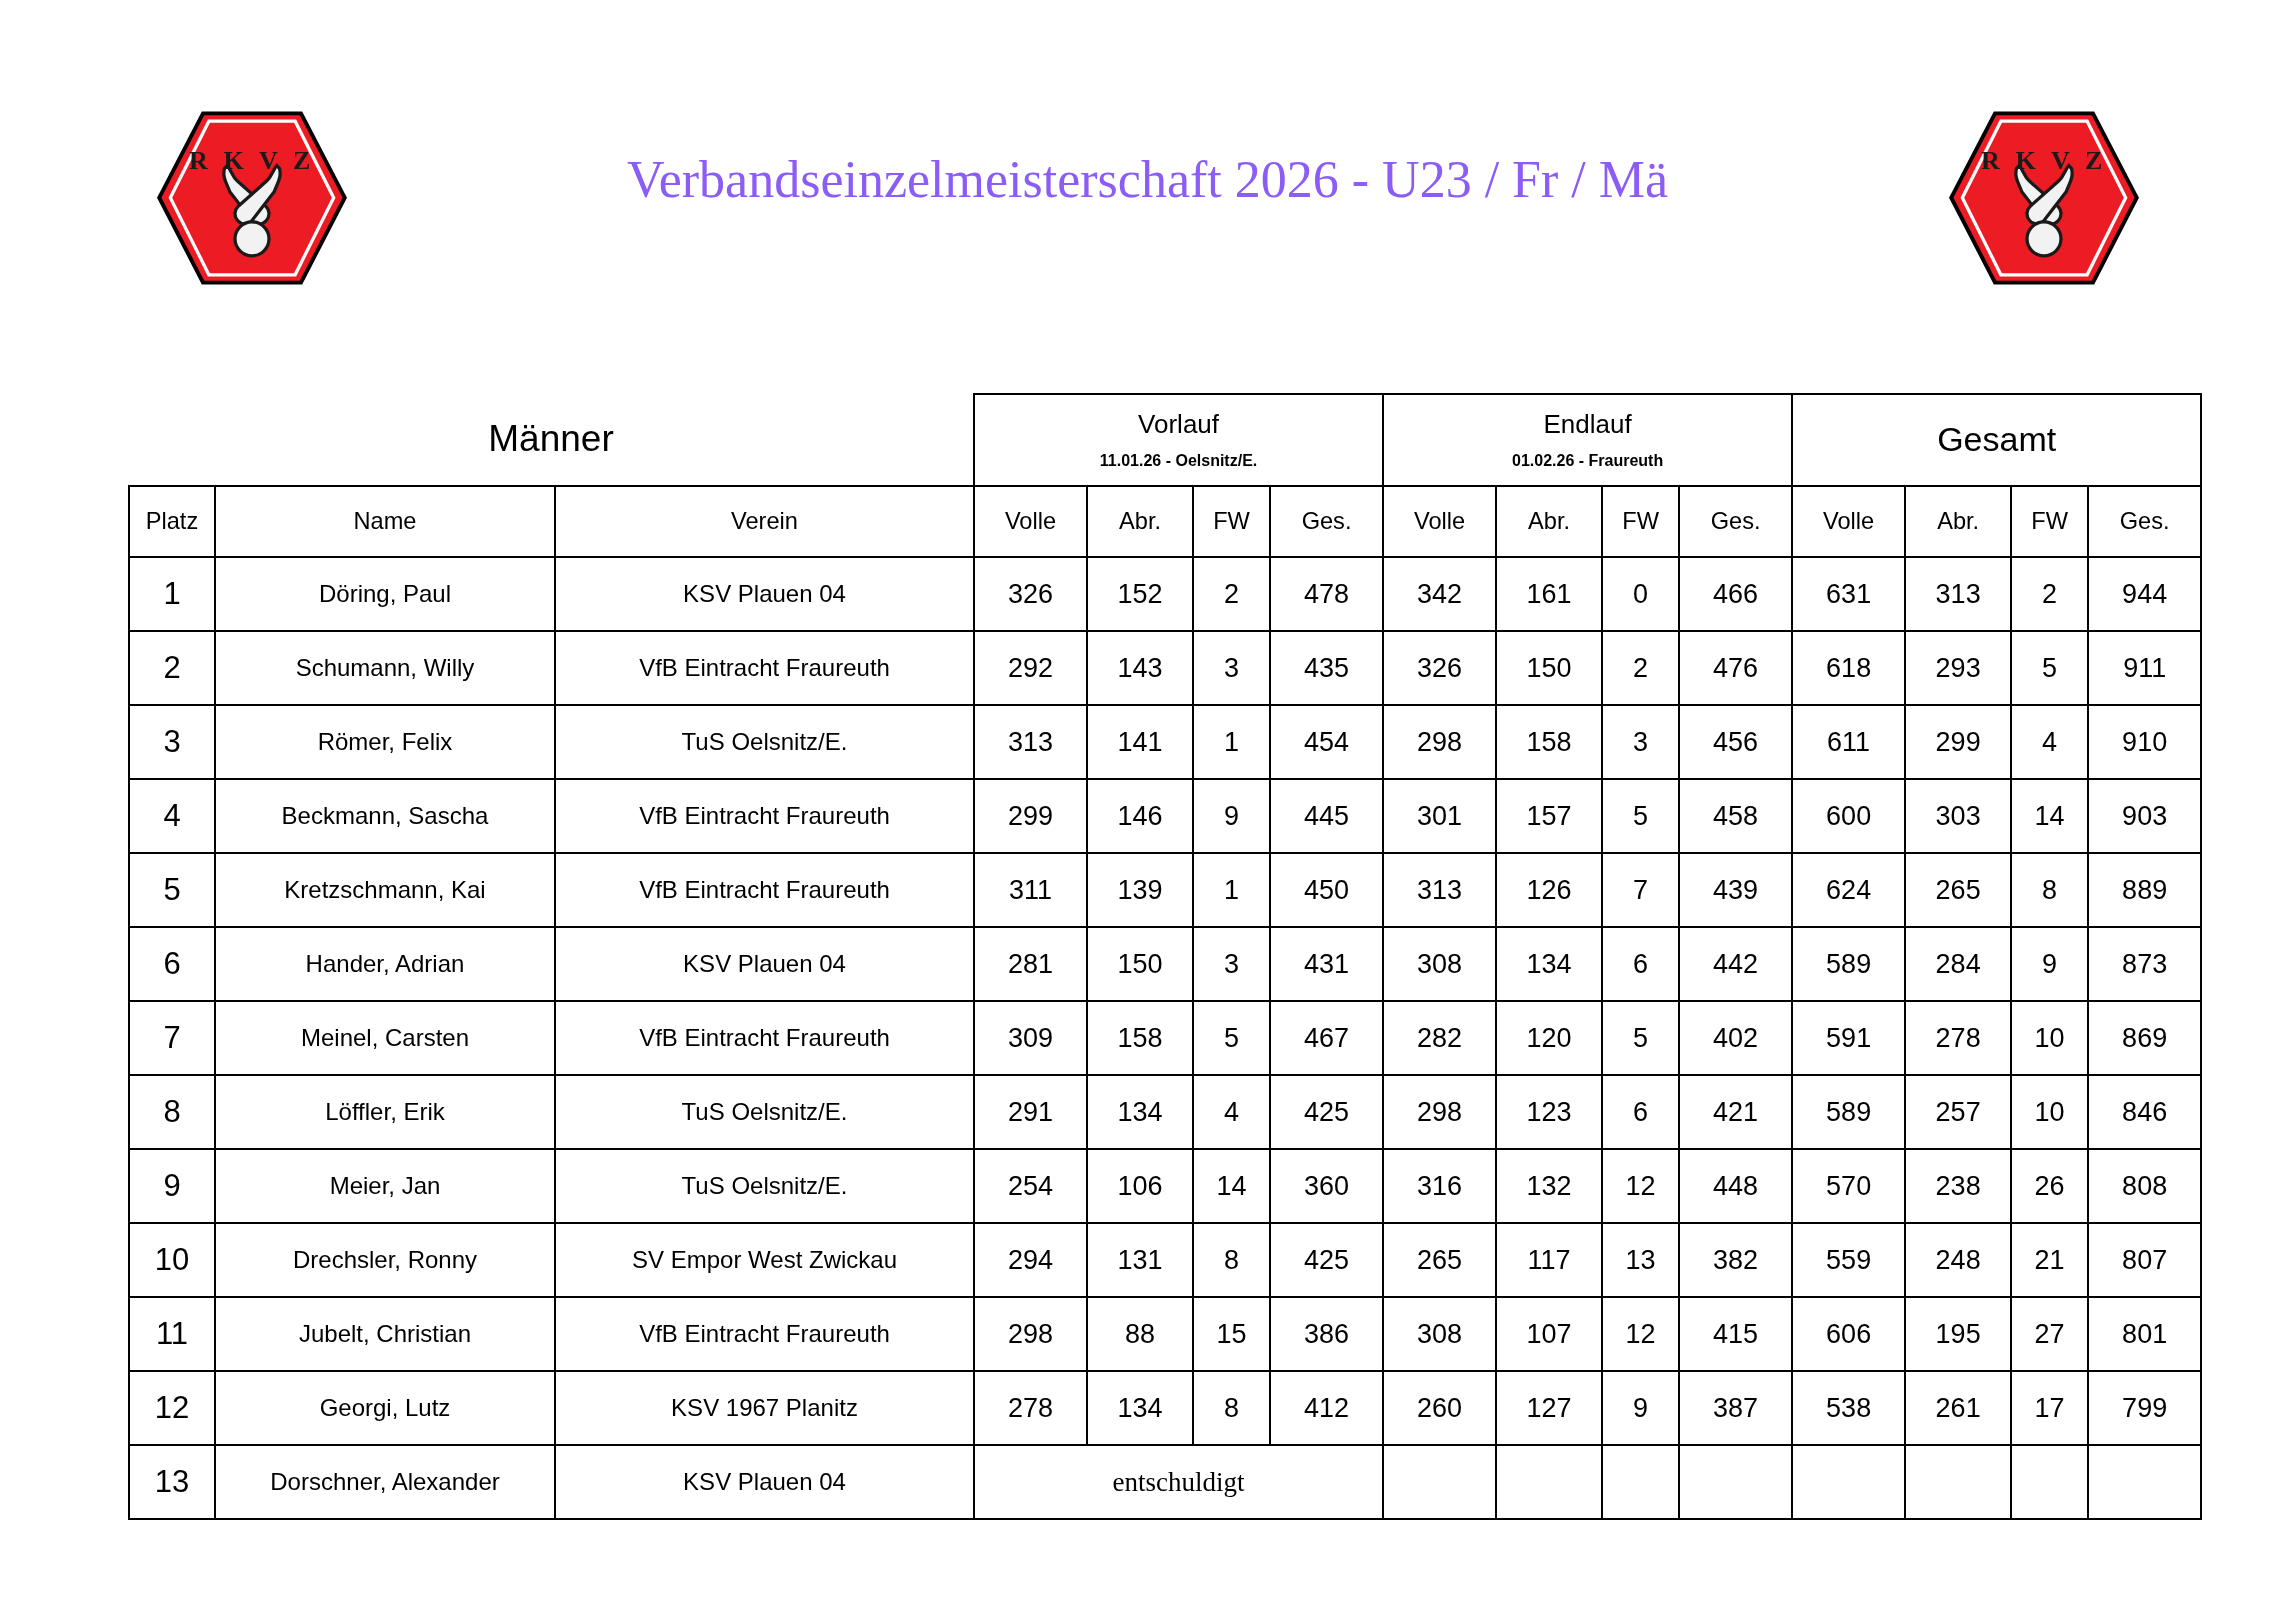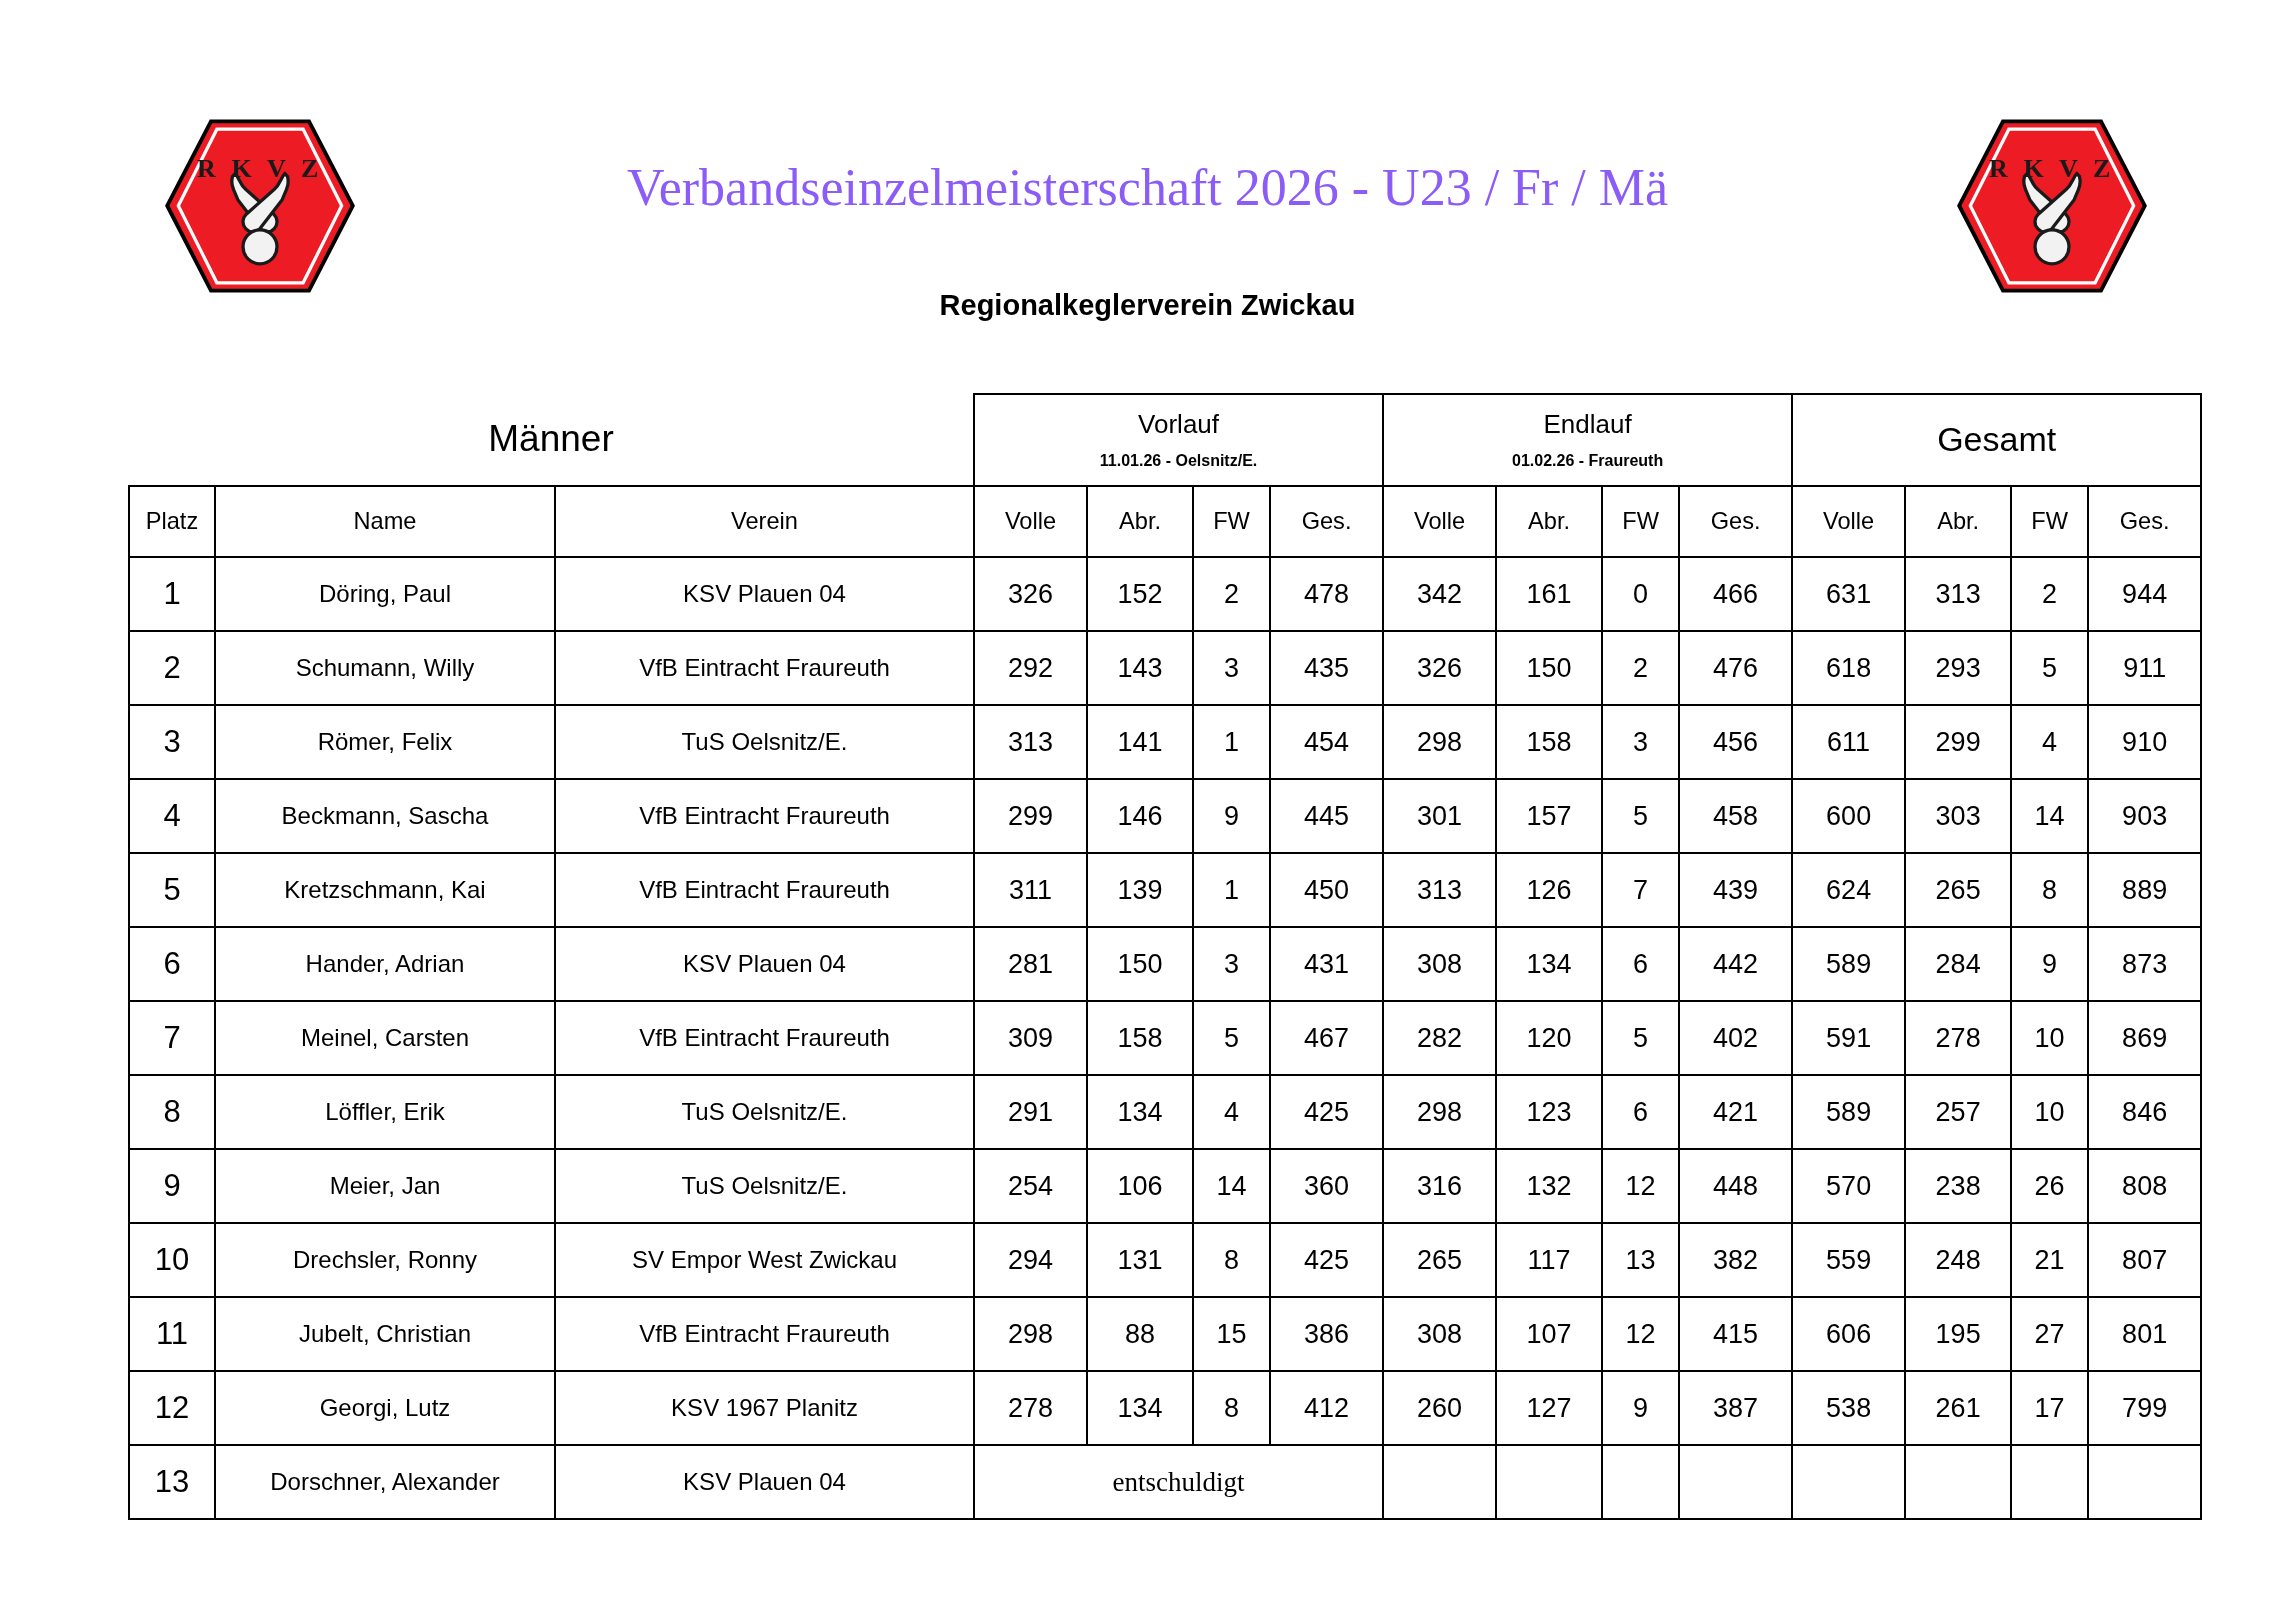--- a/index.html
+++ b/index.html
@@ -12,21 +12,21 @@
     height: 1623px;
     font-family: "Liberation Sans", sans-serif;
     color: #000000;
     overflow: hidden;
   }
   .page {
     position: relative;
     width: 2295px;
     height: 1623px;
     box-sizing: border-box;
-    padding: 8px;
+    padding: 0;
   }
 
   
   .header {
     position: relative;
     height: 255px;
   }
   .logo {
     position: absolute;
     top: 108px;
@@ -202,21 +202,20 @@
             <path d="M108 92 C104 106 112 116 116 128 L150 172 C156 179 166 179 172 172 C178 165 177 156 171 150 L128 112 C119 104 118 94 112 88 Z"></path>
             <path d="M192 92 C196 106 188 116 184 128 L150 172 C144 179 134 179 128 172 C122 165 123 156 129 150 L172 112 C181 104 182 94 188 88 Z"></path>
           </g>
           <circle cx="150" cy="200" r="26" fill="#f2f2f2" stroke="#1a1a1a" stroke-width="5"></circle>
         </svg>
         <div class="logo-text">R K V Z</div>
       </div>
     </div>
 
     <div class="title">Verbandseinzelmeisterschaft 2026 - U23 / Fr / Mä</div>
-    <div class="subtitle">Regionalkeglerverein Zwickau</div>
   </div>
 
   <div class="table-wrap">
     <table class="scores">
       <colgroup>
         <col class="w-platz">
           <col class="w-name">
           <col class="w-verein">
         <col class="w-volle">
           <col class="w-abr">

